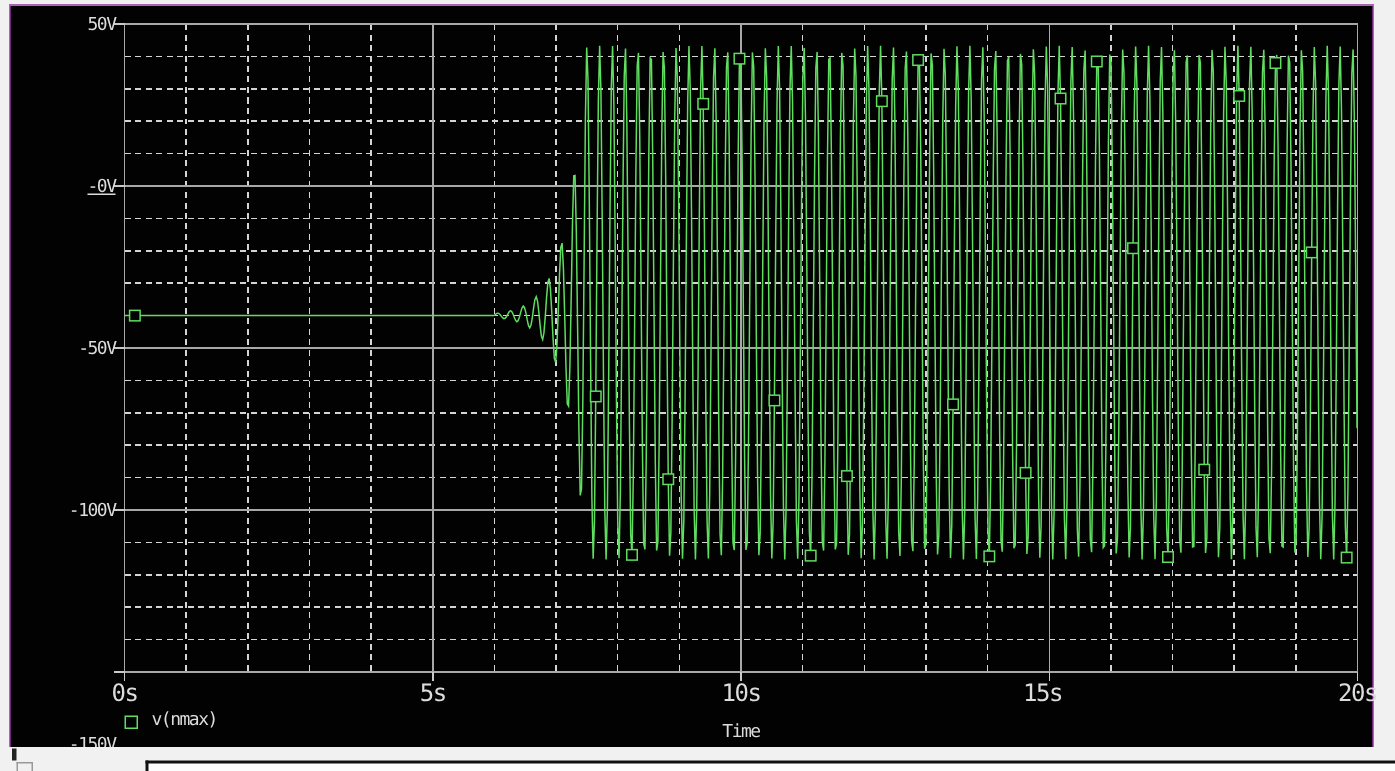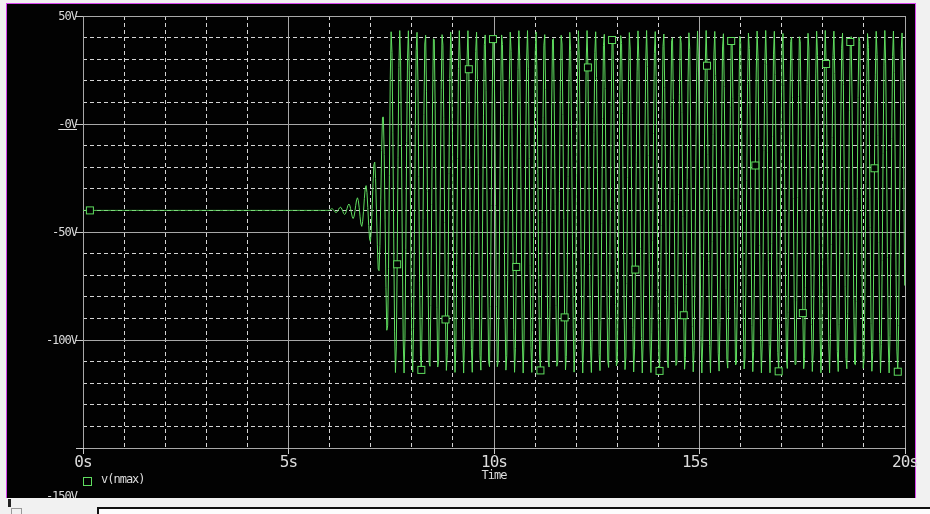--- a/index.html
+++ b/index.html
@@ -21,21 +21,21 @@
   #ytick-layer,#xtick-layer{position:absolute;left:0;top:0;width:100%;height:100%;pointer-events:none;}
   .ytick{
     position:absolute;left:2px;width:68px;text-align:right;
     font-size:12px;line-height:14px;color:var(--label,#dcdcdc);letter-spacing:-1px;
   }
   .xtick{
     position:absolute;top:451px;width:60px;text-align:center;
     font-size:16px;line-height:14px;color:var(--label,#dcdcdc);letter-spacing:-1px;
   }
   .xlabel{
-    position:absolute;left:437px;top:464px;width:100px;text-align:center;
+    position:absolute;left:437px;top:476px;width:100px;text-align:center;
     font-size:12px;color:var(--label,#dcdcdc);letter-spacing:-1px;
   }
   .legend{position:absolute;left:76px;top:468px;display:flex;align-items:flex-end;}
   .legend-swatch{
     width:7px;height:7px;border:1px solid var(--accent,#5fdd5f);
     background:var(--panel,#020202);display:inline-block;
   }
   .legend-label{
     margin-left:9px;font-size:12px;color:var(--label,#dcdcdc);letter-spacing:-1px;
   }

